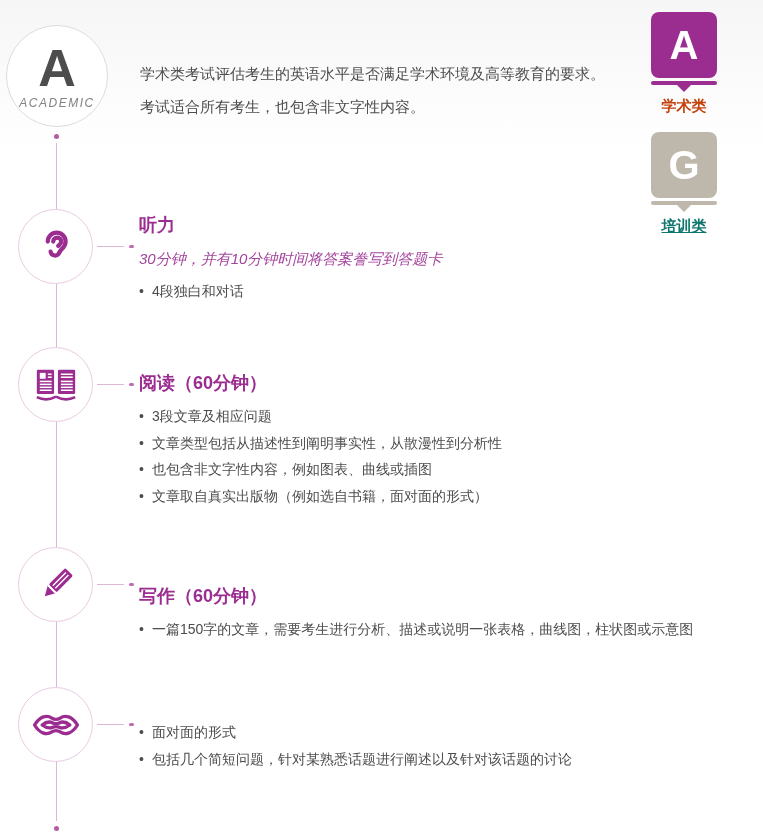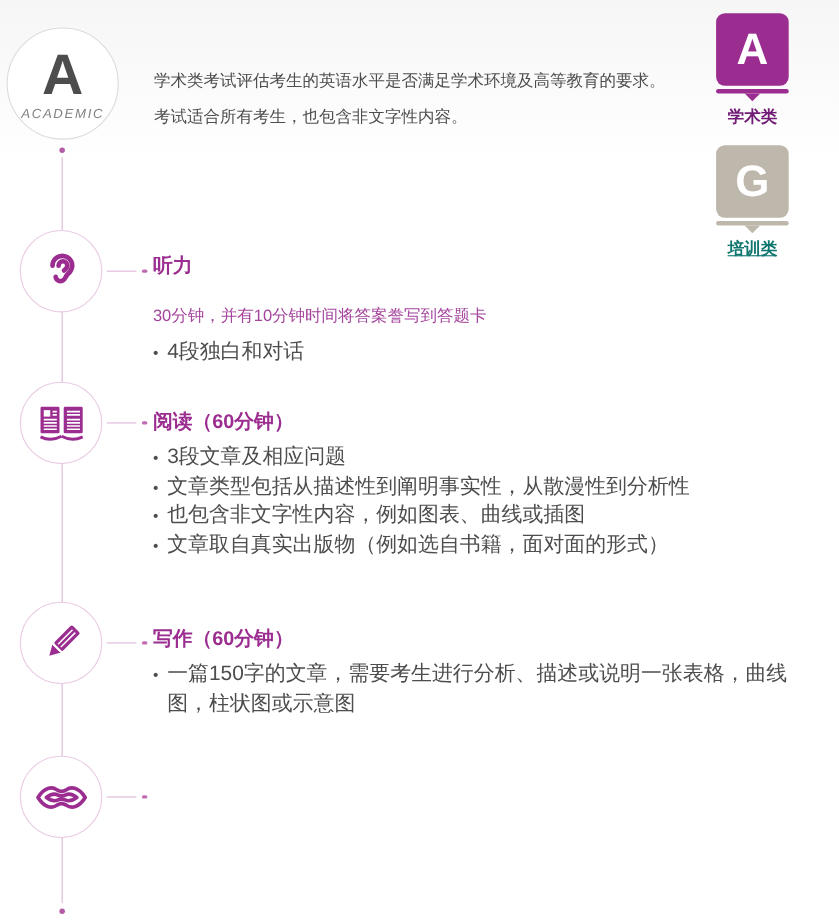--- a/index.html
+++ b/index.html
@@ -51,40 +51,40 @@
   .badge-a .badge-square, .badge-a .badge-bar { background: #9b2c90; }
   .badge-g .badge-square, .badge-g .badge-bar { background: #beb7ab; }
   .badge-bar { margin-top: 3px; height: 4px; border-radius: 2px; }
   .badge-tri {
     width: 0; height: 0; margin: 0 auto;
     border-left: 7px solid transparent; border-right: 7px solid transparent;
   }
   .badge-a .badge-tri { border-top: 7px solid #9b2c90; }
   .badge-g .badge-tri { border-top: 7px solid #beb7ab; }
   .badge-label { margin-top: 5px; font-size: 15px; font-weight: bold; }
-  .badge-a .badge-label { color: #701a75; }
+  .badge-a .badge-label { color: #c2410c; }
   .badge-g .badge-label { color: #0f766e; text-decoration: underline; }
 
   
   .sec-circle {
     position: absolute; left: 18px; width: 75px; height: 75px;
     border-radius: 50%; background: #fff; border: 1px solid #e9cbe3;
     display: flex; align-items: center; justify-content: center; z-index: 2;
   }
   .connector { position: absolute; left: 97px; width: 27px; height: 1px; background: #ddb6d7; }
   .conn-dot { position: absolute; left: 129px; width: 5px; height: 3px; border-radius: 2px; background: #c06bb1; }
 
   
   .content { position: absolute; left: 139px; width: 610px; }
   .content h3 { font-size: 18px; line-height: 24px; font-weight: bold; color: #9b2c90; }
-  .content .sub { margin-top: 24px; font-size: 15px; line-height: 22px; color: #a4449c; }
+  .content .sub { margin-top: 11px; font-size: 15px; line-height: 22px; color: #a4449c; font-style: italic; }
   .bullets { margin-top: 8px; list-style: none; }
   .bullets li {
     position: relative; padding-left: 13px;
-    font-size: 19px; line-height: 26.5px; color: #4d4d4d;
+    font-size: 14px; line-height: 26.5px; color: #4d4d4d;
   }
   .bullets li::before {
     content: "•"; position: absolute; left: 0; top: 0;
     color: #4d4d4d; font-size: 14px;
   }
   svg { display: block; }
 </style>
 </head>
 <body>
 
@@ -121,21 +121,21 @@
 <div class="sec-circle" style="top:209px">
   <svg width="44" height="44" viewBox="0 0 32 32">
     <g fill="none" stroke="#9b2c90" stroke-width="3.1" stroke-linecap="round">
       <path d="M10 12a6.5 6.5 0 0 1 13 0c0 3.2-1.8 4.6-3.3 6-1.2 1.2-1.2 3.1-3 3.9-2.1.9-4.4-.3-4.6-2.5"></path>
       <path d="M14 12a2.9 2.9 0 0 1 5.8 0c0 1.6-1.2 2.3-2.2 3.2"></path>
     </g>
   </svg>
 </div>
 <div class="connector" style="top:246px"></div>
 <div class="conn-dot" style="top:245px"></div>
-<div class="content" style="top:229px">
+<div class="content" style="top:213px">
   <h3>听力</h3>
   <p class="sub">30分钟，并有10分钟时间将答案誊写到答题卡</p>
   <ul class="bullets">
     <li>4段独白和对话</li>
   </ul>
 </div>
 
 <div class="sec-circle" style="top:347px">
   <svg width="46" height="42" viewBox="0 0 36 32">
     <g fill="#9b2c90">
@@ -183,31 +183,35 @@
         <line x1="14.7" y1="4.5" x2="14.7" y2="18"></line>
         <line x1="17.3" y1="4.5" x2="17.3" y2="18"></line>
       </g>
       <polygon points="12,20.5 20,20.5 16,27.5" fill="#9b2c90"></polygon>
       <rect x="12" y="19.5" width="8" height="1.4" fill="#ffffff"></rect>
     </g>
   </svg>
 </div>
 <div class="connector" style="top:584px"></div>
 <div class="conn-dot" style="top:583px"></div>
-<div class="content" style="top:568px">
+<div class="content" style="top:584px">
   <h3>写作（60分钟）</h3>
   <ul class="bullets">
     <li>一篇150字的文章，需要考生进行分析、描述或说明一张表格，曲线图，柱状图或示意图</li>
   </ul>
 </div>
 
 <div class="sec-circle" style="top:687px">
   <svg width="50" height="36" viewBox="0 0 36 26">
     <g fill="none" stroke="#9b2c90" stroke-width="2.4" stroke-linejoin="round">
       <path d="M2.5 13 C6.5 6.5 11.5 5.5 15 8 C16.5 9 17.3 9 18 9 C18.7 9 19.5 9 21 8 C24.5 5.5 29.5 6.5 33.5 13 C29.5 19.5 24.5 20.5 21 18 C19.5 17 18.7 17 18 17 C17.3 17 16.5 17 15 18 C11.5 20.5 6.5 19.5 2.5 13 Z"></path>
       <path d="M8 13 C11 10.5 13.5 10.3 15.7 11.5 C16.8 12.1 19.2 12.1 20.3 11.5 C22.5 10.3 25 10.5 28 13 C25 15.2 22.5 15.6 20.3 14.6 C19.2 14.1 16.8 14.1 15.7 14.6 C13.5 15.6 11 15.2 8 13 Z"></path>
     </g>
   </svg>
 </div>
 <div class="connector" style="top:724px"></div>
 <div class="conn-dot" style="top:723px"></div>
 <div class="content" style="top:711px">
+  <ul class="bullets">
+    <li>面对面的形式</li>
+    <li>包括几个简短问题，针对某熟悉话题进行阐述以及针对该话题的讨论</li>
+  </ul>
 </div>
 
 </body></html>

